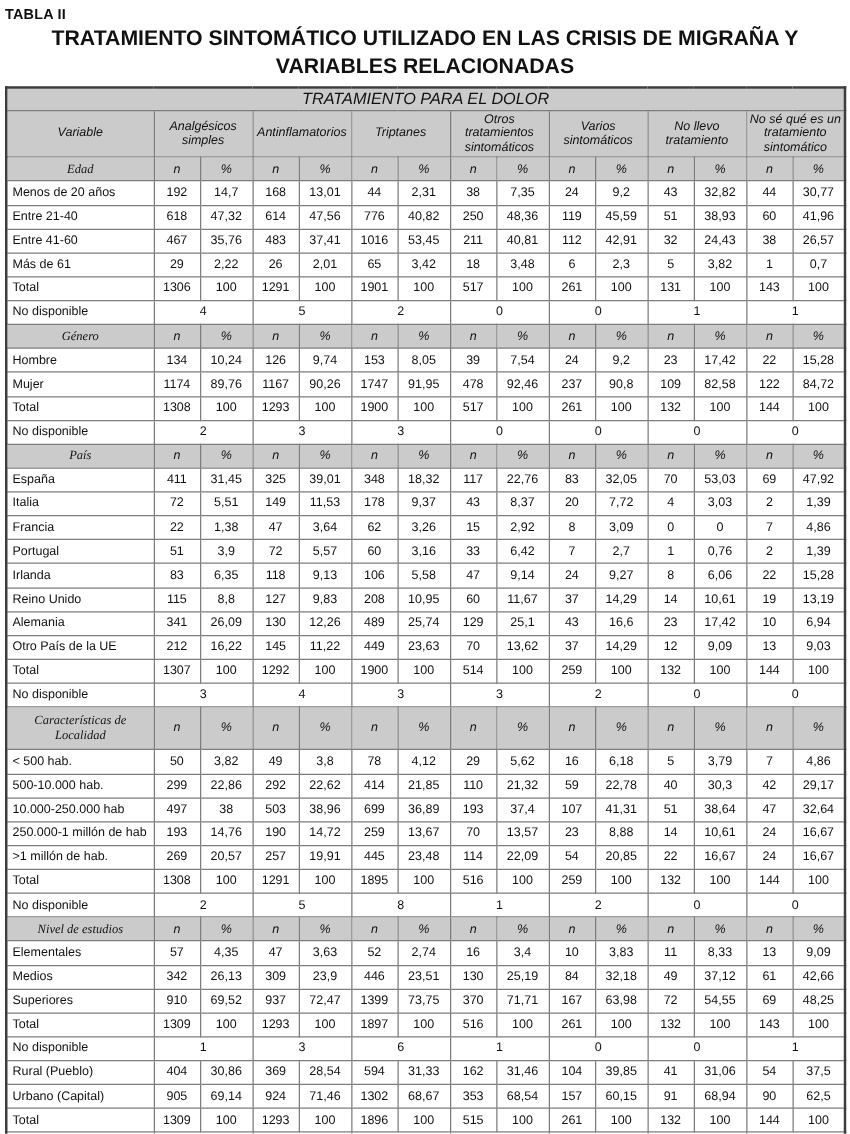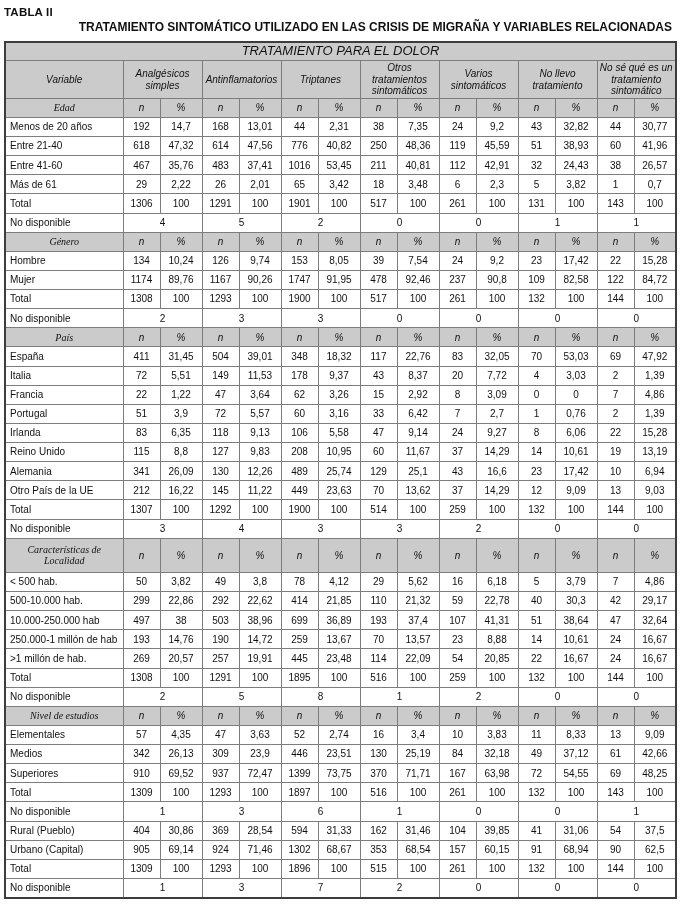--- a/index.html
+++ b/index.html
@@ -9,21 +9,21 @@
   }
   *{box-sizing:border-box;}
   html,body{margin:0;padding:0;}
   body{
     width:680px;height:907px;background:#ffffff;color:#111;
     font-family:"Liberation Sans","DejaVu Sans",sans-serif;
     overflow:hidden;
   }
   .page{padding:5px 4px 4px;}
   .title{font-size:11.5px;font-weight:bold;line-height:1.25;letter-spacing:.2px;}
-  .subtitle{text-align:right;font-size:12px;font-weight:bold;line-height:1.25;margin:1px 4px 6px;}
+  .subtitle{text-align:center;font-size:17px;font-weight:bold;line-height:1.25;margin:1px 4px 6px;}
   table.tbl{
     border-collapse:collapse;width:672px;height:858px;margin:0 auto;
     border:2px solid var(--outer);table-layout:fixed;
   }
   .tbl td{
     border:1px solid var(--line);
     font-size:10px;line-height:1.15;padding:1px 2px;
     text-align:center;vertical-align:middle;overflow:hidden;
   }
   .tbl td.band{background:var(--hdr-bg);font-style:italic;font-size:13px;height:16px;}
@@ -275,21 +275,21 @@
           <td class="ghead">%</td>
           <td class="ghead">n</td>
           <td class="ghead">%</td>
           <td class="ghead">n</td>
           <td class="ghead">%</td>
         </tr>
         <tr>
           <td class="rlabel">España</td>
           <td class="val">411</td>
           <td class="val">31,45</td>
-          <td class="val">504</td>
+          <td class="val">325</td>
           <td class="val">39,01</td>
           <td class="val">348</td>
           <td class="val">18,32</td>
           <td class="val">117</td>
           <td class="val">22,76</td>
           <td class="val">83</td>
           <td class="val">32,05</td>
           <td class="val">70</td>
           <td class="val">53,03</td>
           <td class="val">69</td>
@@ -308,21 +308,21 @@
           <td class="val">20</td>
           <td class="val">7,72</td>
           <td class="val">4</td>
           <td class="val">3,03</td>
           <td class="val">2</td>
           <td class="val">1,39</td>
         </tr>
         <tr>
           <td class="rlabel">Francia</td>
           <td class="val">22</td>
-          <td class="val">1,22</td>
+          <td class="val">1,38</td>
           <td class="val">47</td>
           <td class="val">3,64</td>
           <td class="val">62</td>
           <td class="val">3,26</td>
           <td class="val">15</td>
           <td class="val">2,92</td>
           <td class="val">8</td>
           <td class="val">3,09</td>
           <td class="val">0</td>
           <td class="val">0</td>

